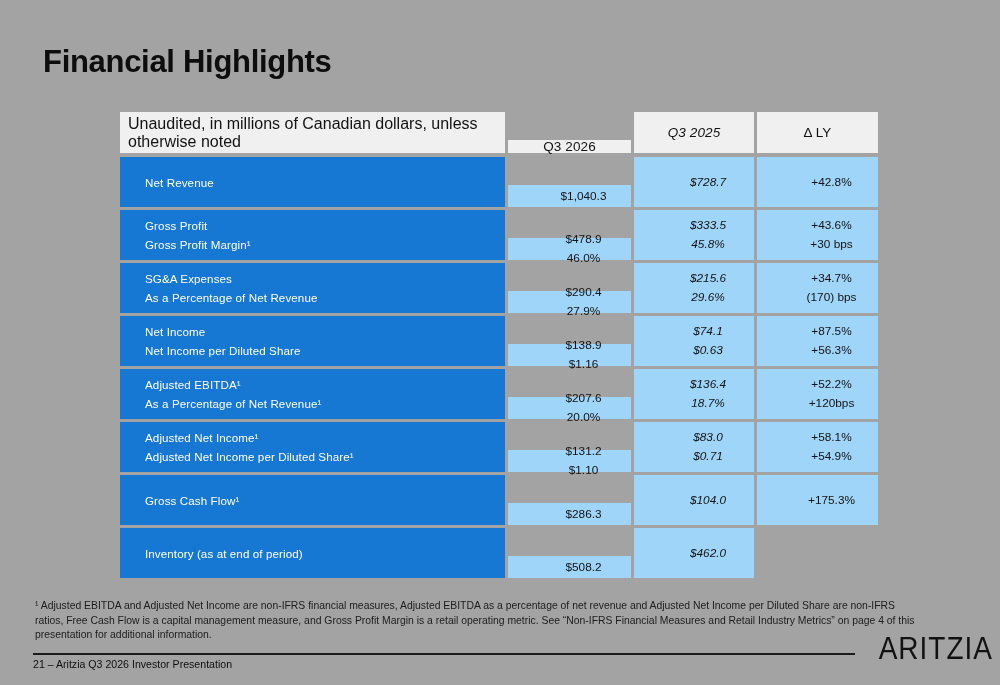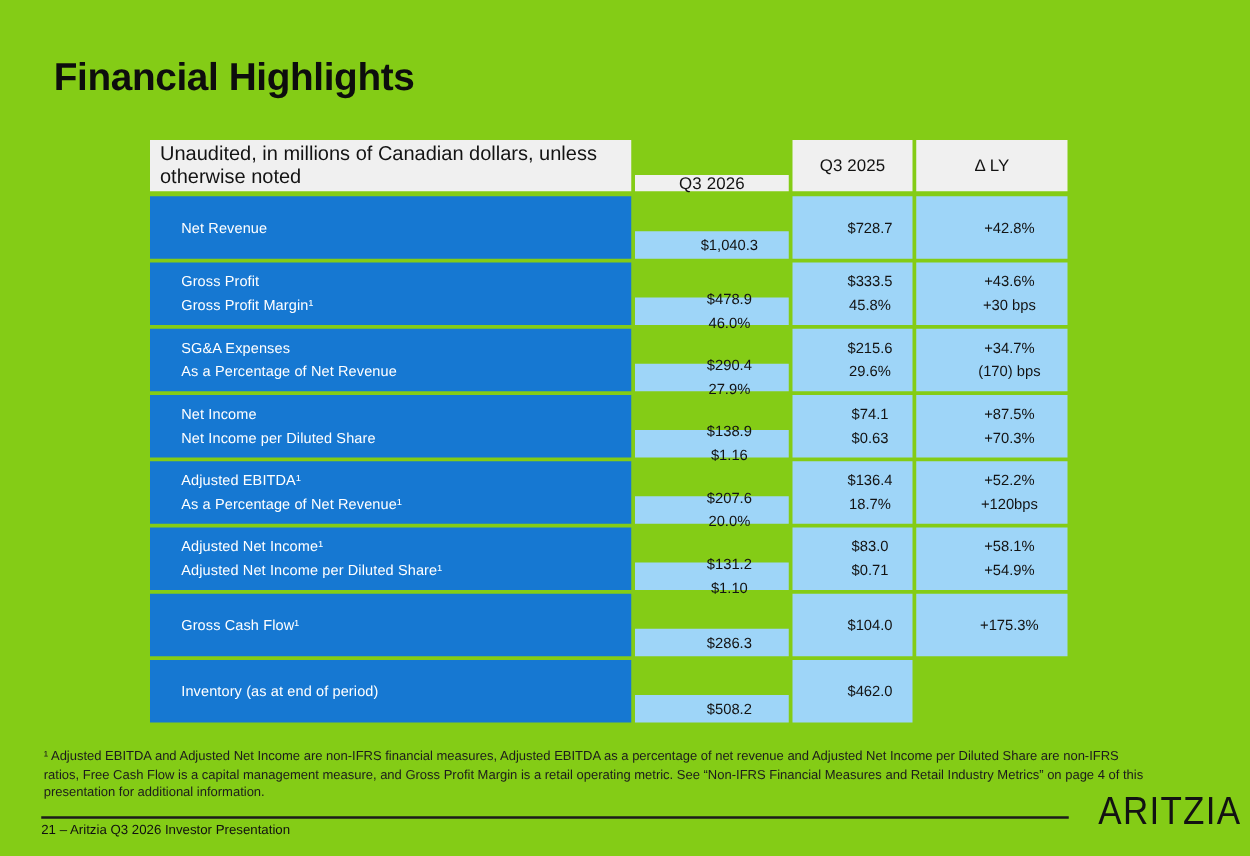--- a/index.html
+++ b/index.html
@@ -3,21 +3,21 @@
 <meta charset="utf-8">
 <style>
   * { margin: 0; padding: 0; box-sizing: border-box; }
   html, body { background: #e8e8e8; }
   body { font-family: "Liberation Sans", "DejaVu Sans", sans-serif; }
 
   .slide {
     position: relative;
     width: 1000px;
     height: 685px;
-    background: #84cc16;
+    background: #a3a3a3;
     overflow: hidden;
   }
 
   .title {
     position: absolute;
     left: 43px;
     top: 44px;
     font-size: 31px;
     font-weight: 600;
     letter-spacing: -0.3px;
@@ -46,21 +46,21 @@
   }
   .note-cell {
     justify-content: flex-start;
     padding-left: 8px;
     font-size: 16px;
   }
   .col-head { font-size: 13.5px; letter-spacing: 0.1px; }
 
   .c1 { width: 385px; }
   .c2 { width: 123px; margin-top: 28px; }
-  .c3 { width: 96px; }
+  .c3 { width: 120px; font-style: italic; }
   .c4 { width: 121px; }
 
   .trow {
     display: flex;
     gap: 3px;
     height: 50px;
     margin-bottom: 3px;
   }
   .trow:last-child { margin-bottom: 0; }
 
@@ -199,21 +199,21 @@
       <div class="value-cell c2 v2026">
             <div class="line">$138.9</div>
             <div class="line">$1.16</div>
           </div>
       <div class="value-cell c3 v2025">
             <div class="line">$74.1</div>
             <div class="line">$0.63</div>
           </div>
       <div class="value-cell c4 vdelta">
             <div class="line">+87.5%</div>
-            <div class="line">+70.3%</div>
+            <div class="line">+56.3%</div>
           </div>
     </div>
 
     <div class="trow">
       <div class="label-cell c1">
             <div class="line">Adjusted EBITDA¹</div>
             <div class="line">As a Percentage of Net Revenue¹</div>
           </div>
       <div class="value-cell c2 v2026">
             <div class="line">$207.6</div>

